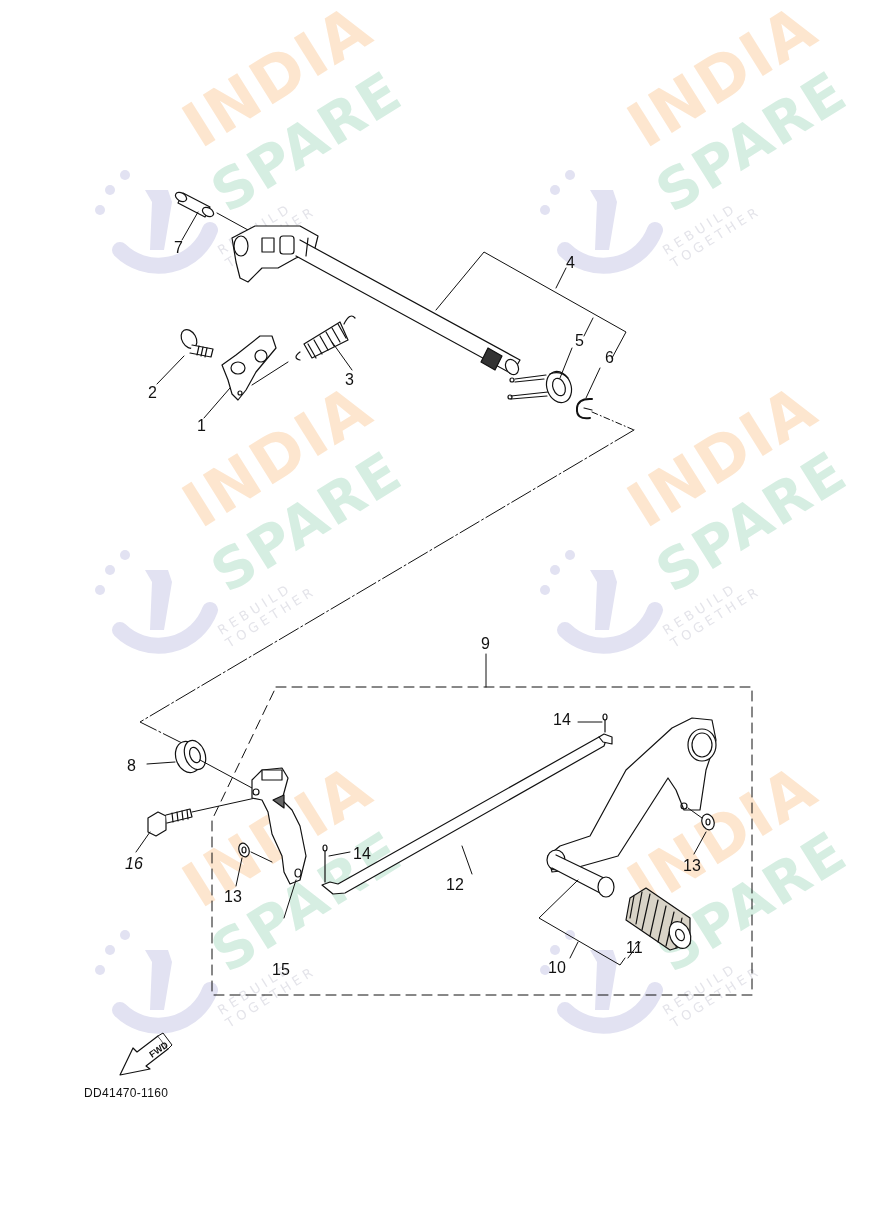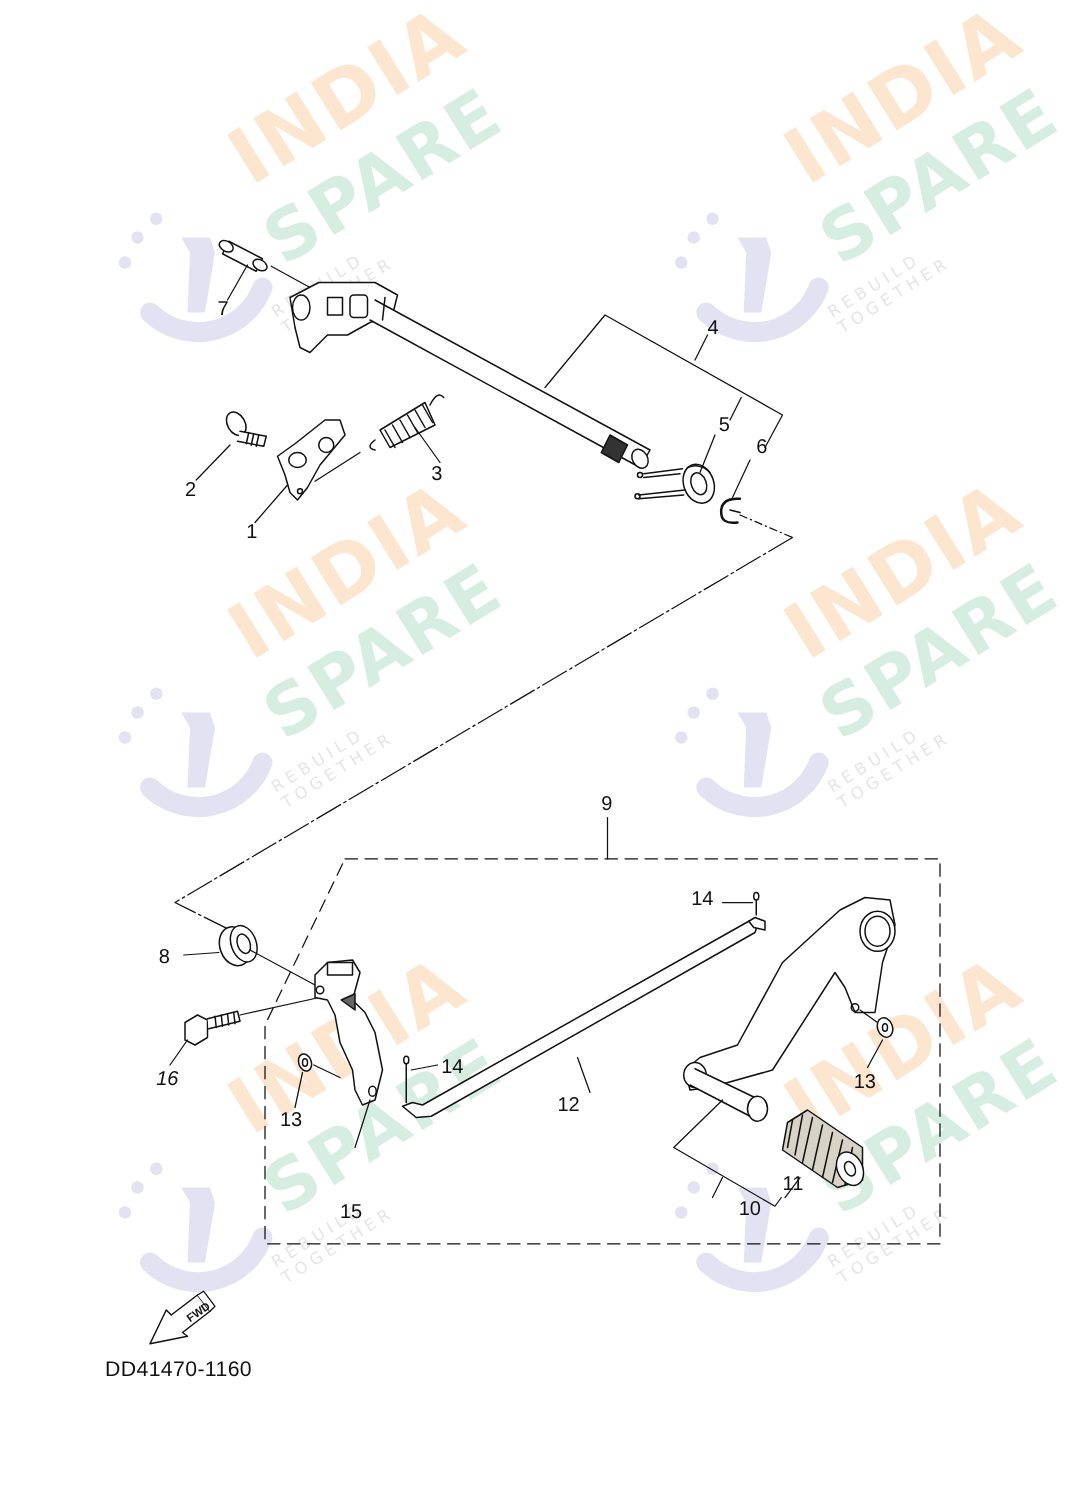--- a/index.html
+++ b/index.html
@@ -3,21 +3,21 @@
 <meta charset="utf-8">
 <style>
   html, body { margin: 0; padding: 0; background: #ffffff; }
   body { width: 869px; height: 1205px; position: relative; overflow: hidden; font-family: "Liberation Sans", sans-serif; }
   #canvas { position: absolute; left: 0; top: 0; width: 869px; height: 1205px; }
   .wm { position: absolute; width: 300px; height: 230px; pointer-events: none; }
   .wm-india { position: absolute; left: 80px; top: 20px; font-family: "DejaVu Sans", sans-serif; font-weight: bold; font-size: 62px; letter-spacing: 2px; transform: rotate(-32deg); transform-origin: left top; }
   .wm-spare { position: absolute; left: 110px; top: 90px; font-family: "DejaVu Sans", sans-serif; font-weight: bold; font-size: 56px; letter-spacing: 2px; transform: rotate(-32deg); transform-origin: left top; }
   .wm-tag { position: absolute; left: 125px; top: 165px; font-family: "DejaVu Sans", sans-serif; font-size: 13px; letter-spacing: 4px; transform: rotate(-32deg); transform-origin: left top; }
   .callout { position: absolute; font-size: 16px; color: #111; line-height: 1; }
-  .code { position: absolute; left: 84px; top: 1086px; font-size: 17px; color: #111; letter-spacing: 0.3px; text-align: center; }
+  .code { position: absolute; left: 84px; top: 1086px; font-size: 12px; color: #111; letter-spacing: 0.3px; text-align: center; }
 </style>
 </head>
 <body>
 
 <div id="watermarks">
     <div class="wm" style="left: 90px; top: 80px;">
       <svg width="140" height="140" style="position:absolute;left:0;top:70px">
         <path d="M30 100 A55 55 0 0 0 120 80" stroke="#e2e2f2" stroke-width="16" fill="none" stroke-linecap="round"></path>
         <path d="M55 40 L78 40 L82 52 L74 100 L60 100 L62 52 Z" fill="#e2e2f2"></path>
         <circle cx="20" cy="40" r="5" fill="#e2e2f2"></circle>
@@ -263,21 +263,21 @@
 <div id="callouts">
     <div class="callout" style="left: 197px; top: 418px;">1</div>
     <div class="callout" style="left: 148px; top: 385px;">2</div>
     <div class="callout" style="left: 345px; top: 372px;">3</div>
     <div class="callout" style="left: 566px; top: 255px;">4</div>
     <div class="callout" style="left: 575px; top: 333px;">5</div>
     <div class="callout" style="left: 605px; top: 350px;">6</div>
     <div class="callout" style="left: 174px; top: 240px;">7</div>
     <div class="callout" style="left: 127px; top: 758px;">8</div>
     <div class="callout" style="left: 481px; top: 636px;">9</div>
-    <div class="callout" style="left: 548px; top: 960px; margin-left: 43px;">10</div>
+    <div class="callout" style="left: 548px; top: 960px;">10</div>
     <div class="callout" style="left: 626px; top: 940px;">11</div>
     <div class="callout" style="left: 446px; top: 877px;">12</div>
     <div class="callout" style="left: 224px; top: 889px;">13</div>
     <div class="callout" style="left: 683px; top: 858px;">13</div>
     <div class="callout" style="left: 353px; top: 846px;">14</div>
     <div class="callout" style="left: 553px; top: 712px;">14</div>
     <div class="callout" style="left: 272px; top: 922px; margin-top: 40px;">15</div>
     <div class="callout" style="left: 125px; top: 856px; font-style: italic;">16</div>
   </div>
 

